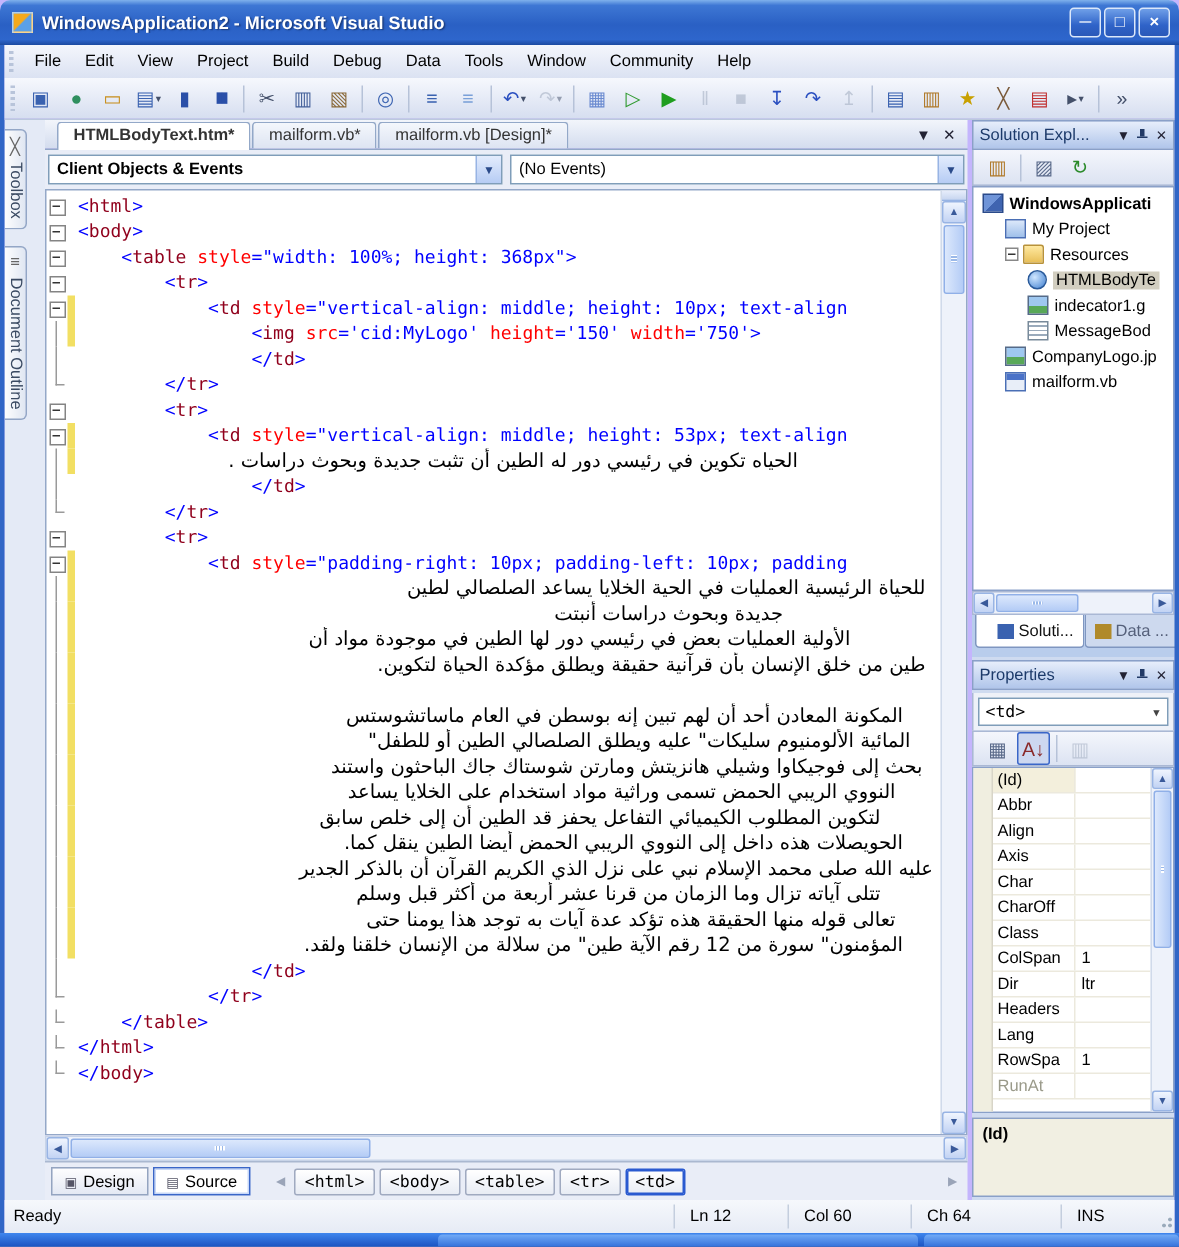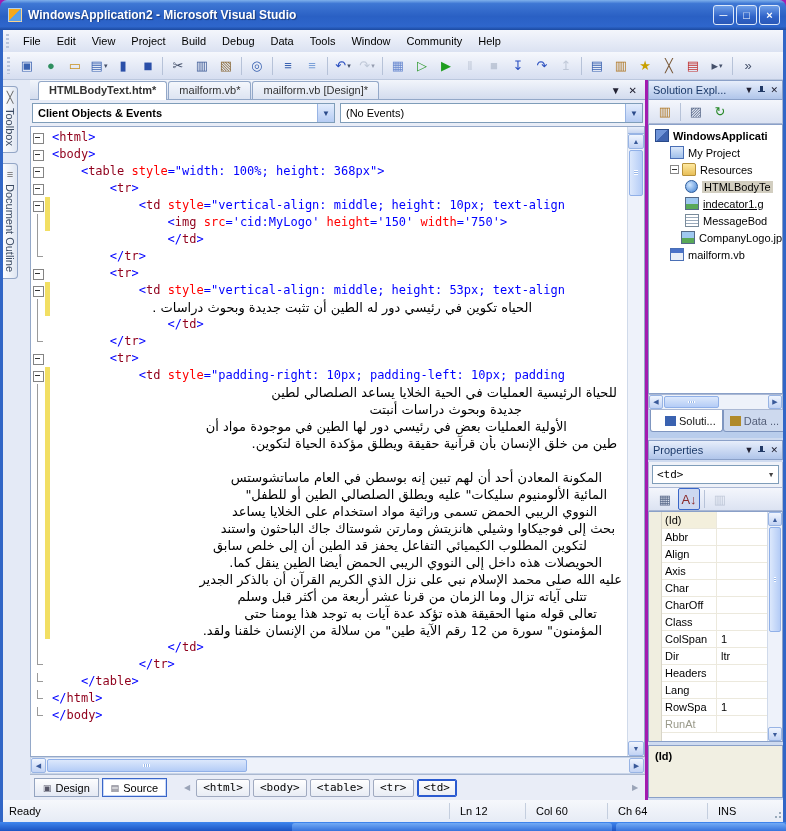--- a/index.html
+++ b/index.html
@@ -1,19 +1,19 @@
 <!DOCTYPE html>
 <html><head>
 <meta charset="utf-8">
 <style>
   html,body{margin:0;padding:0;background:#0b3ea8;}
   *{box-sizing:border-box;}
   .app{position:relative;width:786px;height:831px;overflow:hidden;font-family:"Liberation Sans",sans-serif;font-size:11px;color:#000;}
   
-  .window{position:absolute;left:0;top:0;width:786px;height:822px;background:#a21caf;}
+  .window{position:absolute;left:0;top:0;width:786px;height:822px;background:#c4b5fd;}
   .edgeL,.edgeR{position:absolute;top:30px;bottom:0;width:3px;background:#3166c6;z-index:40;}
   .edgeL{left:0}.edgeR{right:0}
   
   .titlebar{position:absolute;left:0;top:0;width:786px;height:30px;border-radius:7px 7px 0 0;
     background:linear-gradient(#7fb1ec 0%,#3e77d4 12%,#2a60c4 55%,#2e66cc 88%,#1c4aa0 100%);
     display:flex;align-items:center;padding:0 6px;z-index:50;}
   .vsicon{width:14px;height:14px;margin:0 6px 0 2px;background:linear-gradient(135deg,#f4a91c 0 50%,#5aa0e8 50% 100%);border:1px solid rgba(255,255,255,.5);flex:none;}
   .wtitle{color:#fff;font-weight:bold;font-size:12px;text-shadow:1px 1px 1px #1a3a7a;flex:1;white-space:nowrap;overflow:hidden;}
   .wbtns{display:flex;gap:2px;}
   .wbtn{width:21px;height:20px;border-radius:3px;border:1px solid #dce8fa;background:linear-gradient(#6f9fe8,#2f63c8 60%,#2a58b8);
@@ -427,26 +427,26 @@
               <div class="codetx ar" style="padding-right: 25px;"><span class="aw">ماساتشوستس</span> <span class="aw">العام</span> <span class="aw">في</span> <span class="aw">بوسطن</span> <span class="aw">إنه</span> <span class="aw">تبين</span> <span class="aw">لهم</span> <span class="aw">أن</span> <span class="aw">أحد</span> <span class="aw">المعادن</span> <span class="aw">المكونة</span></div>
             </div>
             <div class="cl">
               <div class="gut gline"></div>
               <div class="chg on"></div>
               <div class="codetx ar" style="padding-right: 20px;"><span class="aw">للطفل"</span> <span class="aw">أو</span> <span class="aw">الطين</span> <span class="aw">الصلصالي</span> <span class="aw">ويطلق</span> <span class="aw">عليه</span> <span class="aw">سليكات"</span> <span class="aw">الألومنيوم</span> <span class="aw">المائية</span></div>
             </div>
             <div class="cl">
               <div class="gut gline"></div>
               <div class="chg on"></div>
+              <div class="codetx ar" style="padding-right: 12px;"><span class="aw">واستند</span> <span class="aw">الباحثون</span> <span class="aw">جاك</span> <span class="aw">شوستاك</span> <span class="aw">ومارتن</span> <span class="aw">هانزيتش</span> <span class="aw">وشيلي</span> <span class="aw">فوجيكاوا</span> <span class="aw">إلى</span> <span class="aw">بحث</span></div>
+            </div>
+            <div class="cl">
+              <div class="gut gline"></div>
+              <div class="chg on"></div>
               <div class="codetx ar" style="padding-right: 30px;"><span class="aw">يساعد</span> <span class="aw">الخلايا</span> <span class="aw">على</span> <span class="aw">استخدام</span> <span class="aw">مواد</span> <span class="aw">وراثية</span> <span class="aw">تسمى</span> <span class="aw">الحمض</span> <span class="aw">الريبي</span> <span class="aw">النووي</span></div>
-            </div>
-            <div class="cl">
-              <div class="gut gline"></div>
-              <div class="chg on"></div>
-              <div class="codetx ar" style="padding-right: 12px;"><span class="aw">واستند</span> <span class="aw">الباحثون</span> <span class="aw">جاك</span> <span class="aw">شوستاك</span> <span class="aw">ومارتن</span> <span class="aw">هانزيتش</span> <span class="aw">وشيلي</span> <span class="aw">فوجيكاوا</span> <span class="aw">إلى</span> <span class="aw">بحث</span></div>
             </div>
             <div class="cl">
               <div class="gut gline"></div>
               <div class="chg on"></div>
               <div class="codetx ar" style="padding-right: 40px;"><span class="aw">سابق</span> <span class="aw">خلص</span> <span class="aw">إلى</span> <span class="aw">أن</span> <span class="aw">الطين</span> <span class="aw">قد</span> <span class="aw">يحفز</span> <span class="aw">التفاعل</span> <span class="aw">الكيميائي</span> <span class="aw">المطلوب</span> <span class="aw">لتكوين</span></div>
             </div>
             <div class="cl">
               <div class="gut gline"></div>
               <div class="chg on"></div>
               <div class="codetx ar" style="padding-right: 25px;"><span class="aw">كما.</span> <span class="aw">ينقل</span> <span class="aw">الطين</span> <span class="aw">أيضا</span> <span class="aw">الحمض</span> <span class="aw">الريبي</span> <span class="aw">النووي</span> <span class="aw">إلى</span> <span class="aw">داخل</span> <span class="aw">هذه</span> <span class="aw">الحويصلات</span></div>
@@ -566,29 +566,29 @@
           </div>
           <div class="trow" style="padding-left: 21px;">
             <span class="expm"></span>
             <span class="fic fic-folder"></span>
             <span>Resources</span>
           </div>
           <div class="trow" style="padding-left: 36px;">
             <span class="fic fic-html-file"></span>
             <span class="tsel">HTMLBodyTe</span>
           </div>
-          <div class="trow" style="padding-left: 36px; text-decoration: underline;">
+          <div class="trow" style="padding-left: 36px;">
             <span class="fic fic-image-file"></span>
             <span>indecator1.g</span>
           </div>
           <div class="trow" style="padding-left: 36px;">
             <span class="fic fic-text-file"></span>
             <span>MessageBod</span>
           </div>
-          <div class="trow" style="padding-left: 32px;">
+          <div class="trow" style="padding-left: 21px;">
             <span class="fic fic-image-file"></span>
             <span>CompanyLogo.jp</span>
           </div>
           <div class="trow" style="padding-left: 21px;">
             <span class="fic fic-form-file"></span>
             <span>mailform.vb</span>
           </div>
         </div>
       <div class="sehscroll">
         <div class="sbtn" style="width:14px">◀</div>

